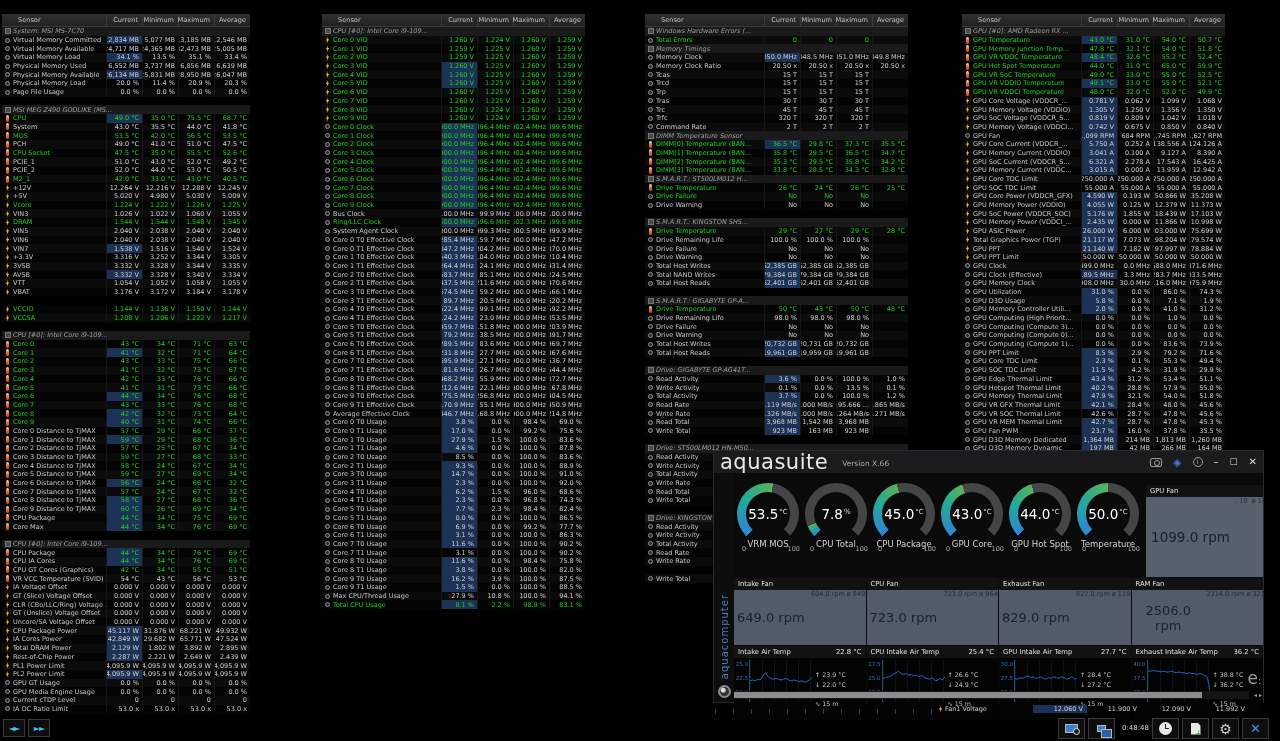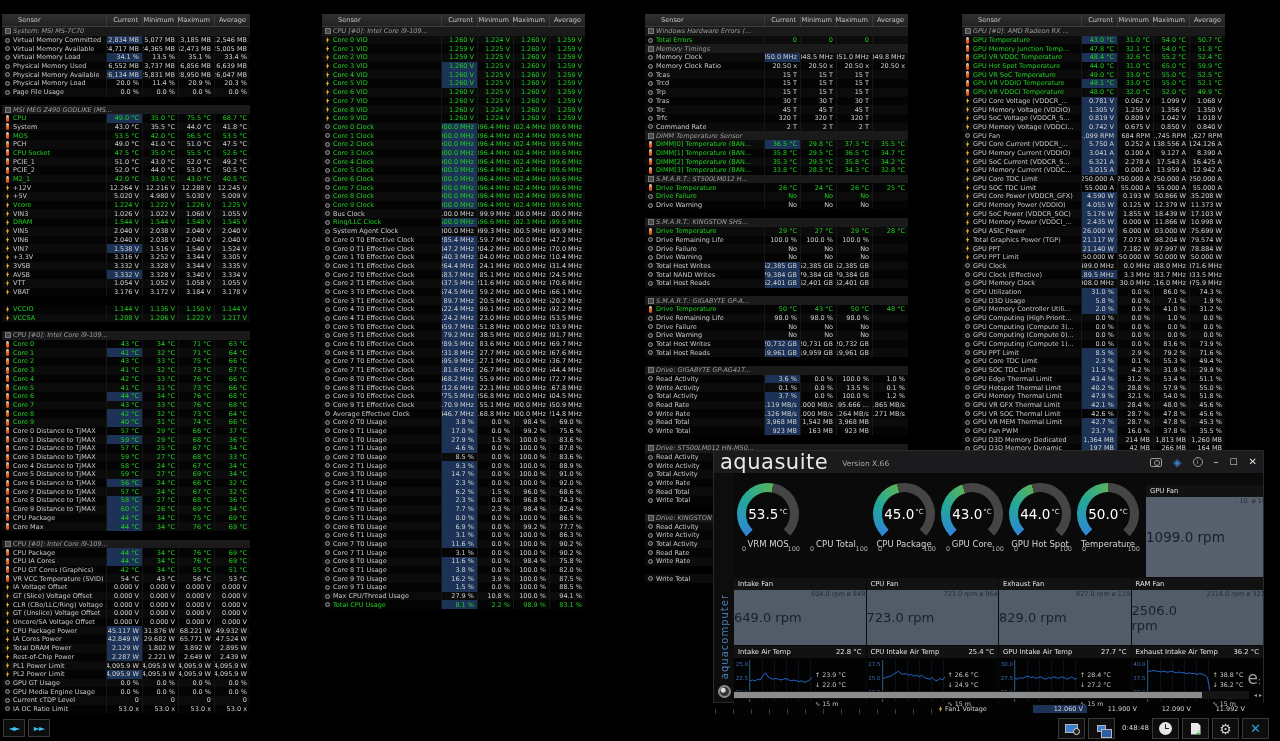--- a/index.html
+++ b/index.html
@@ -75,21 +75,21 @@
   .gu { color:#e0e0e0; font-size:7px; margin-left:1px; margin-top:-5px; }
   .gname { position:absolute; top:64px; width:100%; text-align:center; color:#d5d5d5; font-size:8.5px; }
   .g0,.g100 { position:absolute; top:70px; font-size:6.5px; color:#aaa; }
   .g0 { left:8px; } .g100 { right:2px; }
 
   
   .gpufan { position:absolute; left:432px; top:12px; width:117px; height:92px; }
   .ph { height:12px; background:#121212; color:#e4e4e4; font-size:6.8px;
     display:flex; align-items:center; padding:0 4px; }
   .gpufan .pb { height:80px; background:#57616d; display:flex; }
-  .bigval { align-self:center; color:#17202e; font-size:13.5px; flex:1; text-align:left; }
+  .bigval { align-self:center; color:#17202e; font-size:13.5px; flex:1; text-align:center; }
   .statcol { width:28px; overflow:hidden; display:flex; flex-direction:row; justify-content:center;
     gap:4px; color:#222c3c; font-size:6.5px; white-space:nowrap; }
 
   
   .fanrow { position:absolute; left:20px; top:105px; width:529px; height:67px; display:flex; gap:1px; }
   .fanpanel { flex:1; }
   .fanpanel .pb { height:55px; background:#525c68; display:flex; }
   .fanpanel .bigval { font-size:13px; }
   .fanpanel .statcol { width:58px; gap:2px; }
 
@@ -2651,20 +2651,26 @@
               <div class="hole">
                 <span class="gv">53.5</span>
                 <span class="gu">°C</span>
               </div>
             </div>
             <div class="gname">VRM MOS</div>
             <span class="g0">0</span>
             <span class="g100">100</span>
           </div>
           <div class="gauge">
+            <div class="ring" style="background:conic-gradient(from 225deg, #2e86d4 0deg, #23a89a 11.6deg, #58b35a 21.1deg, #454545 21.1deg, #454545 270deg, transparent 270deg)">
+              <div class="hole">
+                <span class="gv">7.8</span>
+                <span class="gu">%</span>
+              </div>
+            </div>
             <div class="gname">CPU Total</div>
             <span class="g0">0</span>
             <span class="g100">100</span>
           </div>
           <div class="gauge">
             <div class="ring" style="background:conic-gradient(from 225deg, #2e86d4 0deg, #23a89a 66.8deg, #58b35a 121.5deg, #454545 121.5deg, #454545 270deg, transparent 270deg)">
               <div class="hole">
                 <span class="gv">45.0</span>
                 <span class="gu">°C</span>
               </div>

